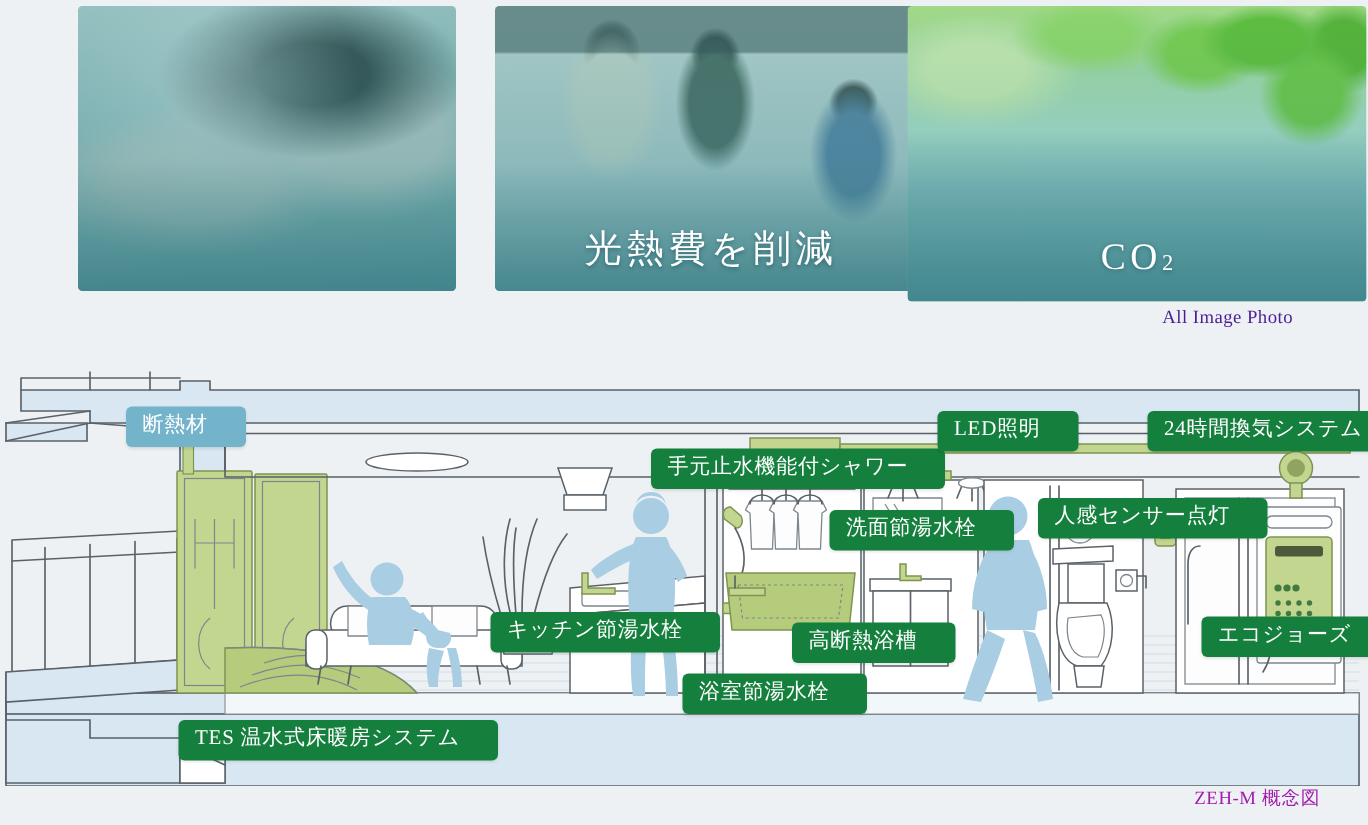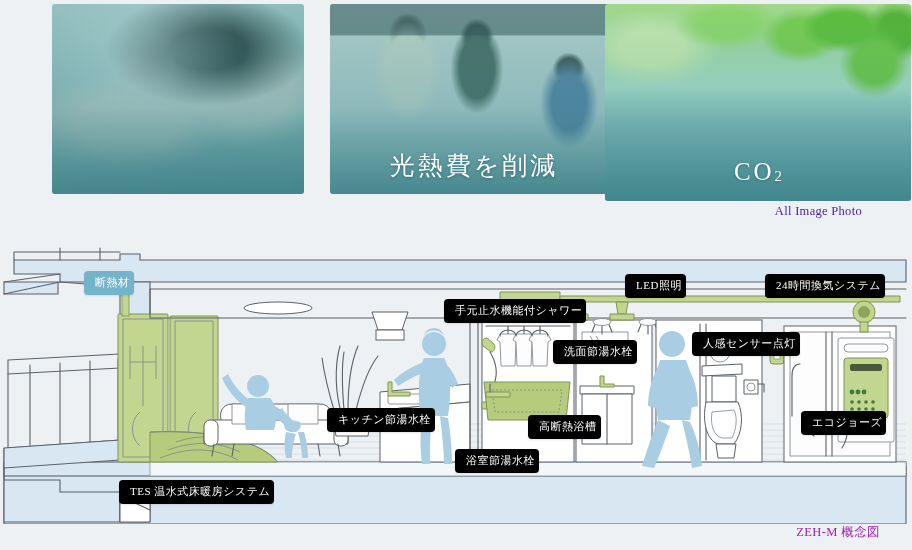--- a/index.html
+++ b/index.html
@@ -70,27 +70,27 @@
     font-size:12.5px;color:#4c1d95;letter-spacing:.3px;
   }
 
   
   #diagram{position:absolute;left:0;top:234px;width:912px;height:290px;}
   #diagram svg{display:block;}
 
   .dlabel{
     position:absolute;
     color:#ffffff;border-radius:4px;
-    font-size:11px;line-height:1;
-    padding:6px 4px 7px 11px;
+    font-size:14px;line-height:1;
+    padding:6px 25px 7px 11px;
     white-space:nowrap;letter-spacing:.5px;
     box-shadow:0 1px 2px rgba(0,0,0,.10);
   }
   .lbl-blue{background:#74b4ca;}
-  .lbl-green{background:#000000;}
+  .lbl-green{background:#15803d;}
 
   .figcaption{
     position:absolute;right:32px;top:524px;
     font-size:12.5px;color:#a21caf;letter-spacing:.4px;
   }
 </style>
 </head>
 <body>
 
 <div class="cards">
@@ -360,21 +360,21 @@
     <path class="st" d="M848,190 C848,200 846,208 842,214"></path>
   </g>
 
   <path class="wall" d="M120,258 L150,258 L150,288 L120,288 Z"></path>
   <path class="wht" d="M120,258 L150,258 L150,288 L120,288 Z" fill="#ffffff" stroke="none"></path>
   <path class="st" d="M120,262 L150,276"></path>
 </svg>
 </div>
 
 <div class="dlabel lbl-blue" style="left:84px;top:271px;">断熱材</div>
-<div class="dlabel lbl-green" style="left:434px;top:299px;margin-left:10px;">手元止水機能付シャワー</div>
+<div class="dlabel lbl-green" style="left:434px;top:299px;">手元止水機能付シャワー</div>
 <div class="dlabel lbl-green" style="left:625px;top:274px;">LED照明</div>
 <div class="dlabel lbl-green" style="left:765px;top:274px;">24時間換気システム</div>
 <div class="dlabel lbl-green" style="left:553px;top:340px;">洗面節湯水栓</div>
 <div class="dlabel lbl-green" style="left:692px;top:332px;">人感センサー点灯</div>
 <div class="dlabel lbl-green" style="left:327px;top:408px;">キッチン節湯水栓</div>
 <div class="dlabel lbl-green" style="left:528px;top:415px;">高断熱浴槽</div>
 <div class="dlabel lbl-green" style="left:443px;top:449px;margin-left:12px;">浴室節湯水栓</div>
 <div class="dlabel lbl-green" style="left:801px;top:411px;">エコジョーズ</div>
 <div class="dlabel lbl-green" style="left:119px;top:480px;">TES 温水式床暖房システム</div>
 

